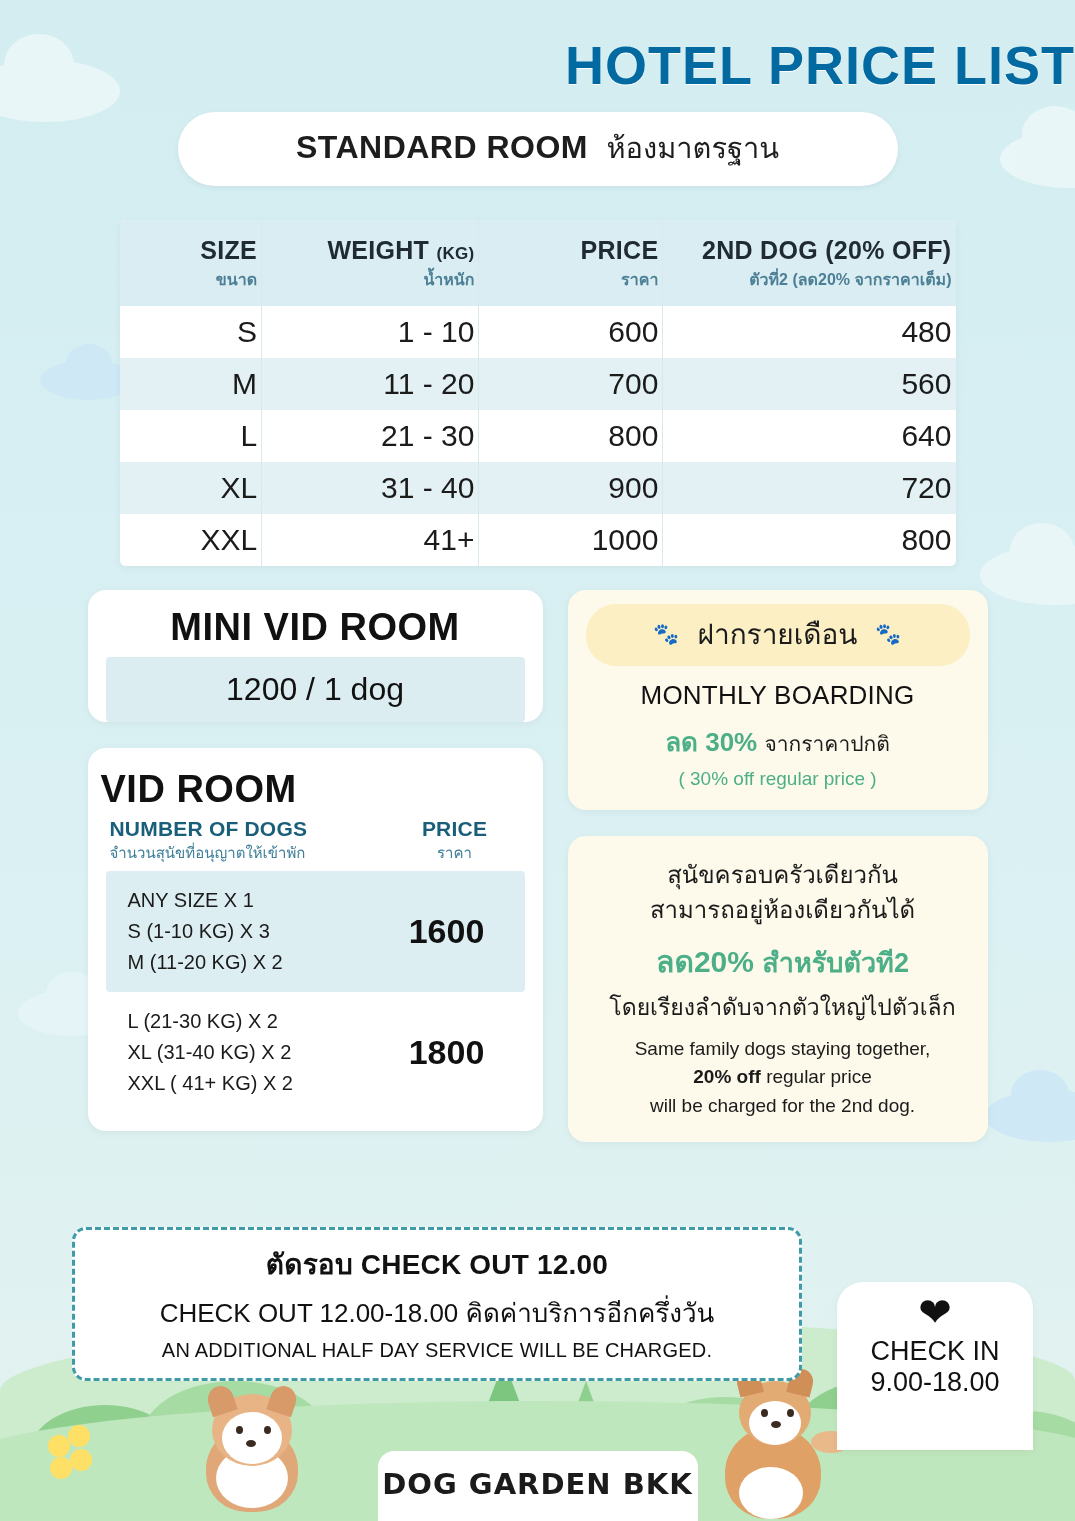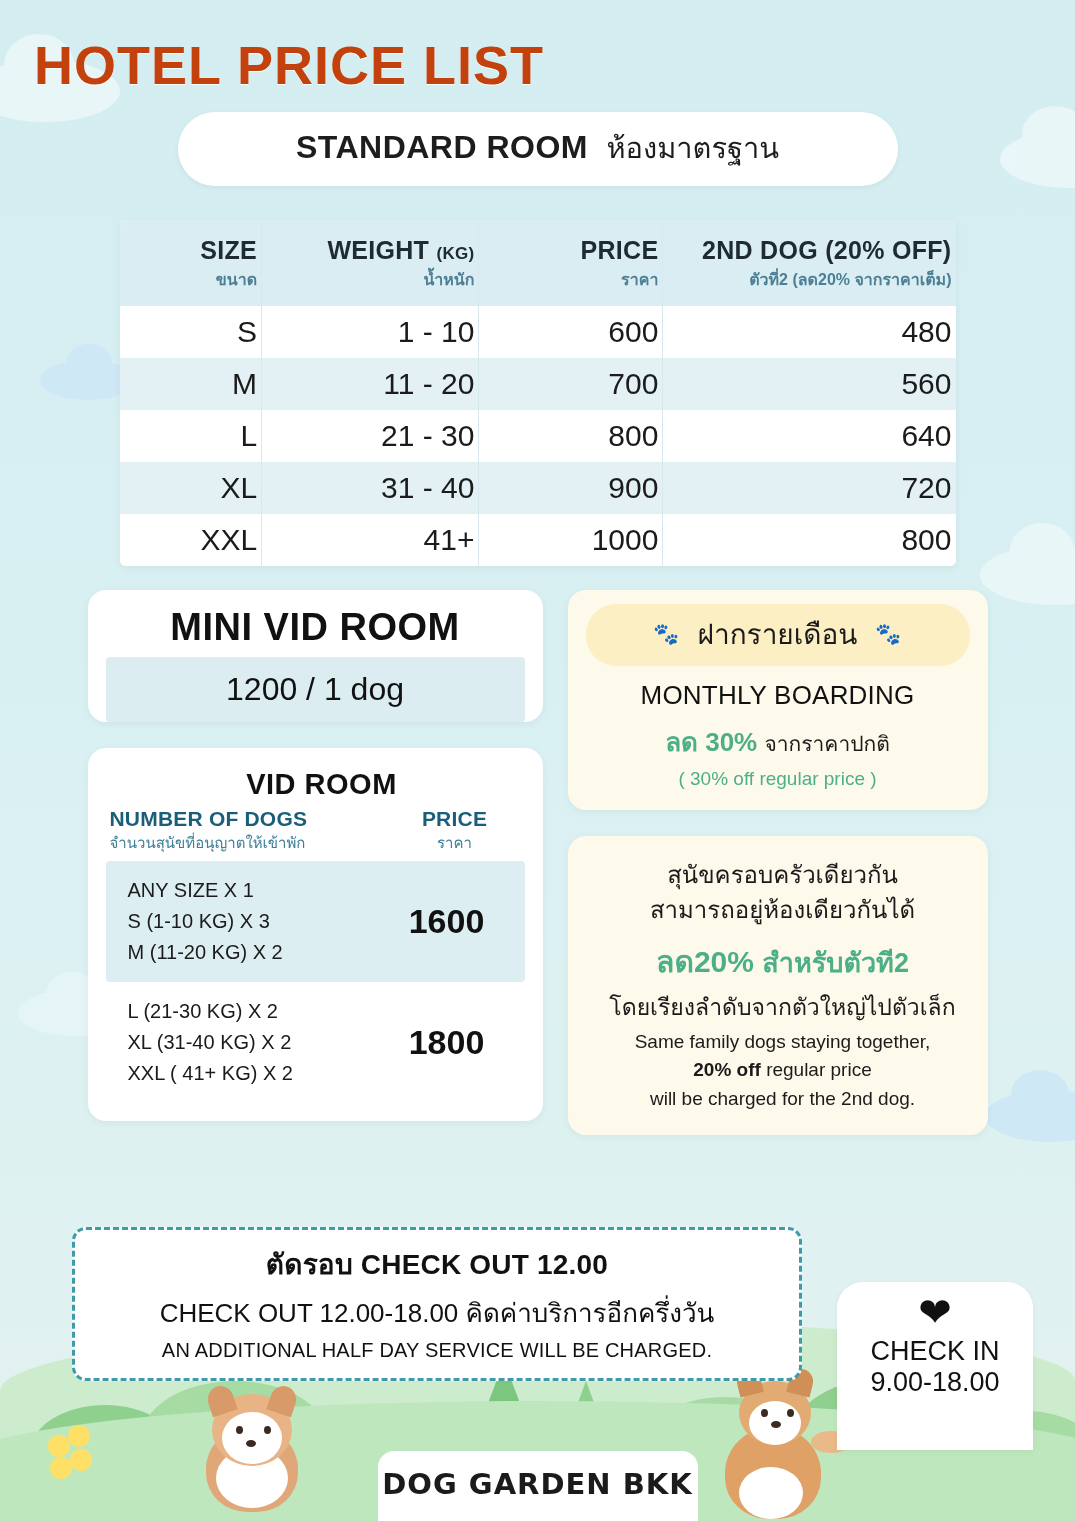--- a/index.html
+++ b/index.html
@@ -75,28 +75,27 @@
   .dog-nose { position:absolute; width:10px; height:7px; background:#3b2a20; border-radius:50%; }
   .dog-tail { position:absolute; border-radius:50%; }
 
   .flower { position:absolute; bottom: 30px; left: 40px; }
   .petal { position:absolute; width:22px; height:22px; background:#ffe066; border-radius:50%; }
 
   
   .content { position: absolute; left:0; top:0; width:1075px; height:1521px; }
 
   .title {
-    text-align: left;
+    text-align: right;
     font-size: 54px;
     letter-spacing: 1px;
     font-weight: bold;
-    color: #c2410c;
+    color: #0369a1;
     margin: 34px 0 0 0;
     text-shadow: 0 1px 0 #ffffff;
-    padding-left: 34px;
   }
 
   .subtitle-pill {
     width: 720px; margin: 16px auto 0 auto;
     background: #ffffff; border-radius: 40px;
     padding: 13px 0 15px 0;
     text-align: center;
     box-shadow: 0 2px 6px rgba(0,0,0,.05);
   }
   .subtitle-en { font-size: 32px; font-weight: bold; color: #1d1d1d; letter-spacing: .5px; }
@@ -139,21 +138,21 @@
   .mini-title {
     font-size: 38px; font-weight: bold; color: #111; text-align: center;
     letter-spacing: .5px; padding: 16px 0 8px 0;
   }
   .mini-price-band {
     background: #dcedf2; margin: 0 18px 18px 18px; border-radius: 4px;
     font-size: 32px; text-align: center; padding: 14px 0; color:#111;
   }
 
   .vid-title {
-    font-size: 29px; font-weight: bold; color:#111; text-align:center;
+    font-size: 38px; font-weight: bold; color:#111; 
     padding: 20px 0 6px 13px; letter-spacing: .5px;
   }
   .vid-head { display:flex; padding: 0 22px 6px 22px; align-items:flex-start; }
   .vid-head .h-left { flex: 1; }
   .vid-head .h-right { width: 132px; text-align:center; }
   .h-en { font-size: 21px; font-weight:bold; color:#1a5f7a; letter-spacing:.2px; }
   .h-th { font-size: 15px; color:#3f7f99; }
 
   .vid-row { display:flex; align-items:center; margin: 0 18px; padding: 14px 8px; }
   .vid-row.shaded { background:#ddeef3; border-radius:4px; }
@@ -172,21 +171,21 @@
   .monthly-th2 { text-align:center; margin-top: 10px; font-size: 26px; color:#4caf87; }
   .monthly-th2 b { font-weight:bold; }
   .monthly-th2 .small { font-size: 21px; color:#1b1b1b; }
   .monthly-note { text-align:center; font-size: 19px; color:#4caf87; margin-top: 6px; }
 
   .family-card { background:#fdfaec; border-radius: 18px; padding: 22px 18px 22px 28px; box-shadow: 0 2px 8px rgba(0,0,0,.05); margin-top: 26px; text-align:center; }
   .family-th { font-size: 24px; color:#1b1b1b; line-height: 1.45; }
   .family-hl { font-size: 30px; color:#4caf87; font-weight:bold; margin: 10px 0 4px 0; }
   .family-hl .sm { font-size: 27px; }
   .family-th2 { font-size: 23px; color:#1b1b1b; }
-  .family-en { font-size: 19px; color:#1b1b1b; line-height:1.5; margin-top: 3px; }
+  .family-en { font-size: 19px; color:#1b1b1b; line-height:1.5; margin-top: 10px; }
   .family-en b { font-weight:bold; }
 
   
   .checkout {
     position: absolute; left: 72px; top: 1227px; width: 730px;
     background: #ffffff; border: 3px dashed #3f9ba8; border-radius: 14px;
     text-align:center; padding: 12px 10px 16px 10px;
   }
   .co-1 { font-size: 28px; font-weight:bold; color:#111; letter-spacing:.2px; }
   .co-2 { font-size: 26px; color:#111; margin-top: 6px; }

